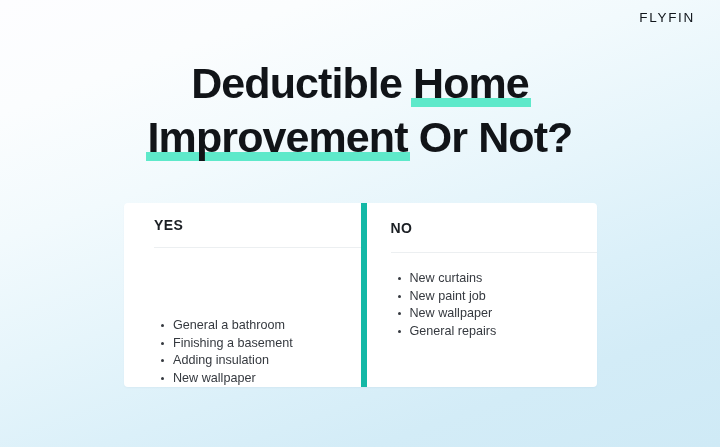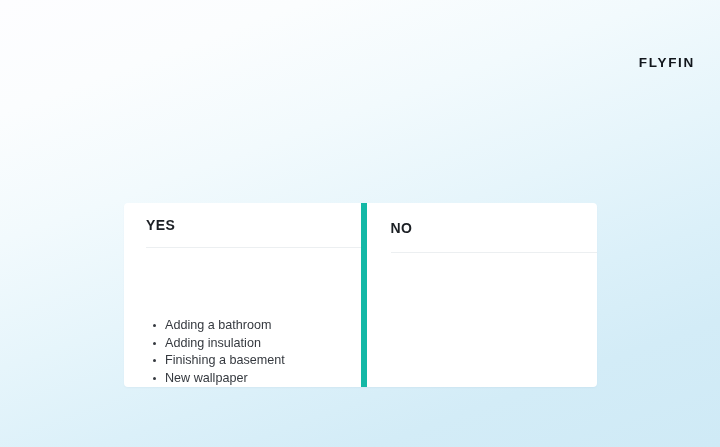--- a/index.html
+++ b/index.html
@@ -30,26 +30,25 @@
         #d3ecf7 82%,
         #cfeaf6 100%);
   }
 
   
   .brand {
     position: absolute;
     top: 11px;
     right: 25px;
     font-size: 13.5px;
-    font-weight: 700;
+    font-weight: 400;
     letter-spacing: 1.7px;
     color: #11161c;
     line-height: 1;
     font-family: "Liberation Sans", sans-serif;
-    margin-top: 45px;
   }
 
   
   .headline {
     position: absolute;
     left: 0;
     right: 0;
     top: 56px;
     text-align: center;
     font-size: 43px;
@@ -91,21 +90,21 @@
     box-shadow: 0 1px 2px rgba(25, 60, 90, 0.04);
   }
   .col {
     flex: 1 1 50%;
     min-width: 0;
     display: flex;
     flex-direction: column;
     box-sizing: border-box;
   }
   .col-yes {
-    padding-left: 22px;
+    padding-left: 30px;
     gap: 44px;
   }
   .col-no {
     padding-left: 24px;
     border-left: 6px solid #14b8a6;
   }
   .col-head {
     height: 50px;
     display: flex;
     align-items: center;
@@ -148,34 +147,46 @@
     background: #35393f;
   }
 </style>
 </head>
 <body>
 
 <div id="canvas">
 
   <div class="brand">FLYFIN</div>
 
+  <div class="headline">
+    <span class="line"><span>Deductible </span><span class="hl">Home</span></span>
+    <span class="line"><span class="hl">Improvement</span><span> Or Not?</span></span>
+  </div>
 
   <div class="card">
 
     <div class="col col-yes">
       <div class="col-head">YES</div>
       <div class="col-body">
         <ul class="items">
-          <li><span class="bullet"></span><span>Adding a bathroom</span></li>
+          <li><span class="bullet"></span><span>General a bathroom</span></li>
+          <li><span class="bullet"></span><span>Finishing a basement</span></li>
           <li><span class="bullet"></span><span>Adding insulation</span></li>
-          <li><span class="bullet"></span><span>Finishing a basement</span></li>
           <li><span class="bullet"></span><span>New wallpaper</span></li>
         </ul>
       </div>
     </div>
 
     <div class="col col-no">
       <div class="col-head">NO</div>
+      <div class="col-body">
+        <ul class="items">
+          <li><span class="bullet"></span><span>New curtains</span></li>
+          <li><span class="bullet"></span><span>New paint job</span></li>
+          <li><span class="bullet"></span><span>New wallpaper</span></li>
+          <li><span class="bullet"></span><span>General repairs</span></li>
+        </ul>
+      </div>
     </div>
 
   </div>
 
 </div>
 
 </body></html>

